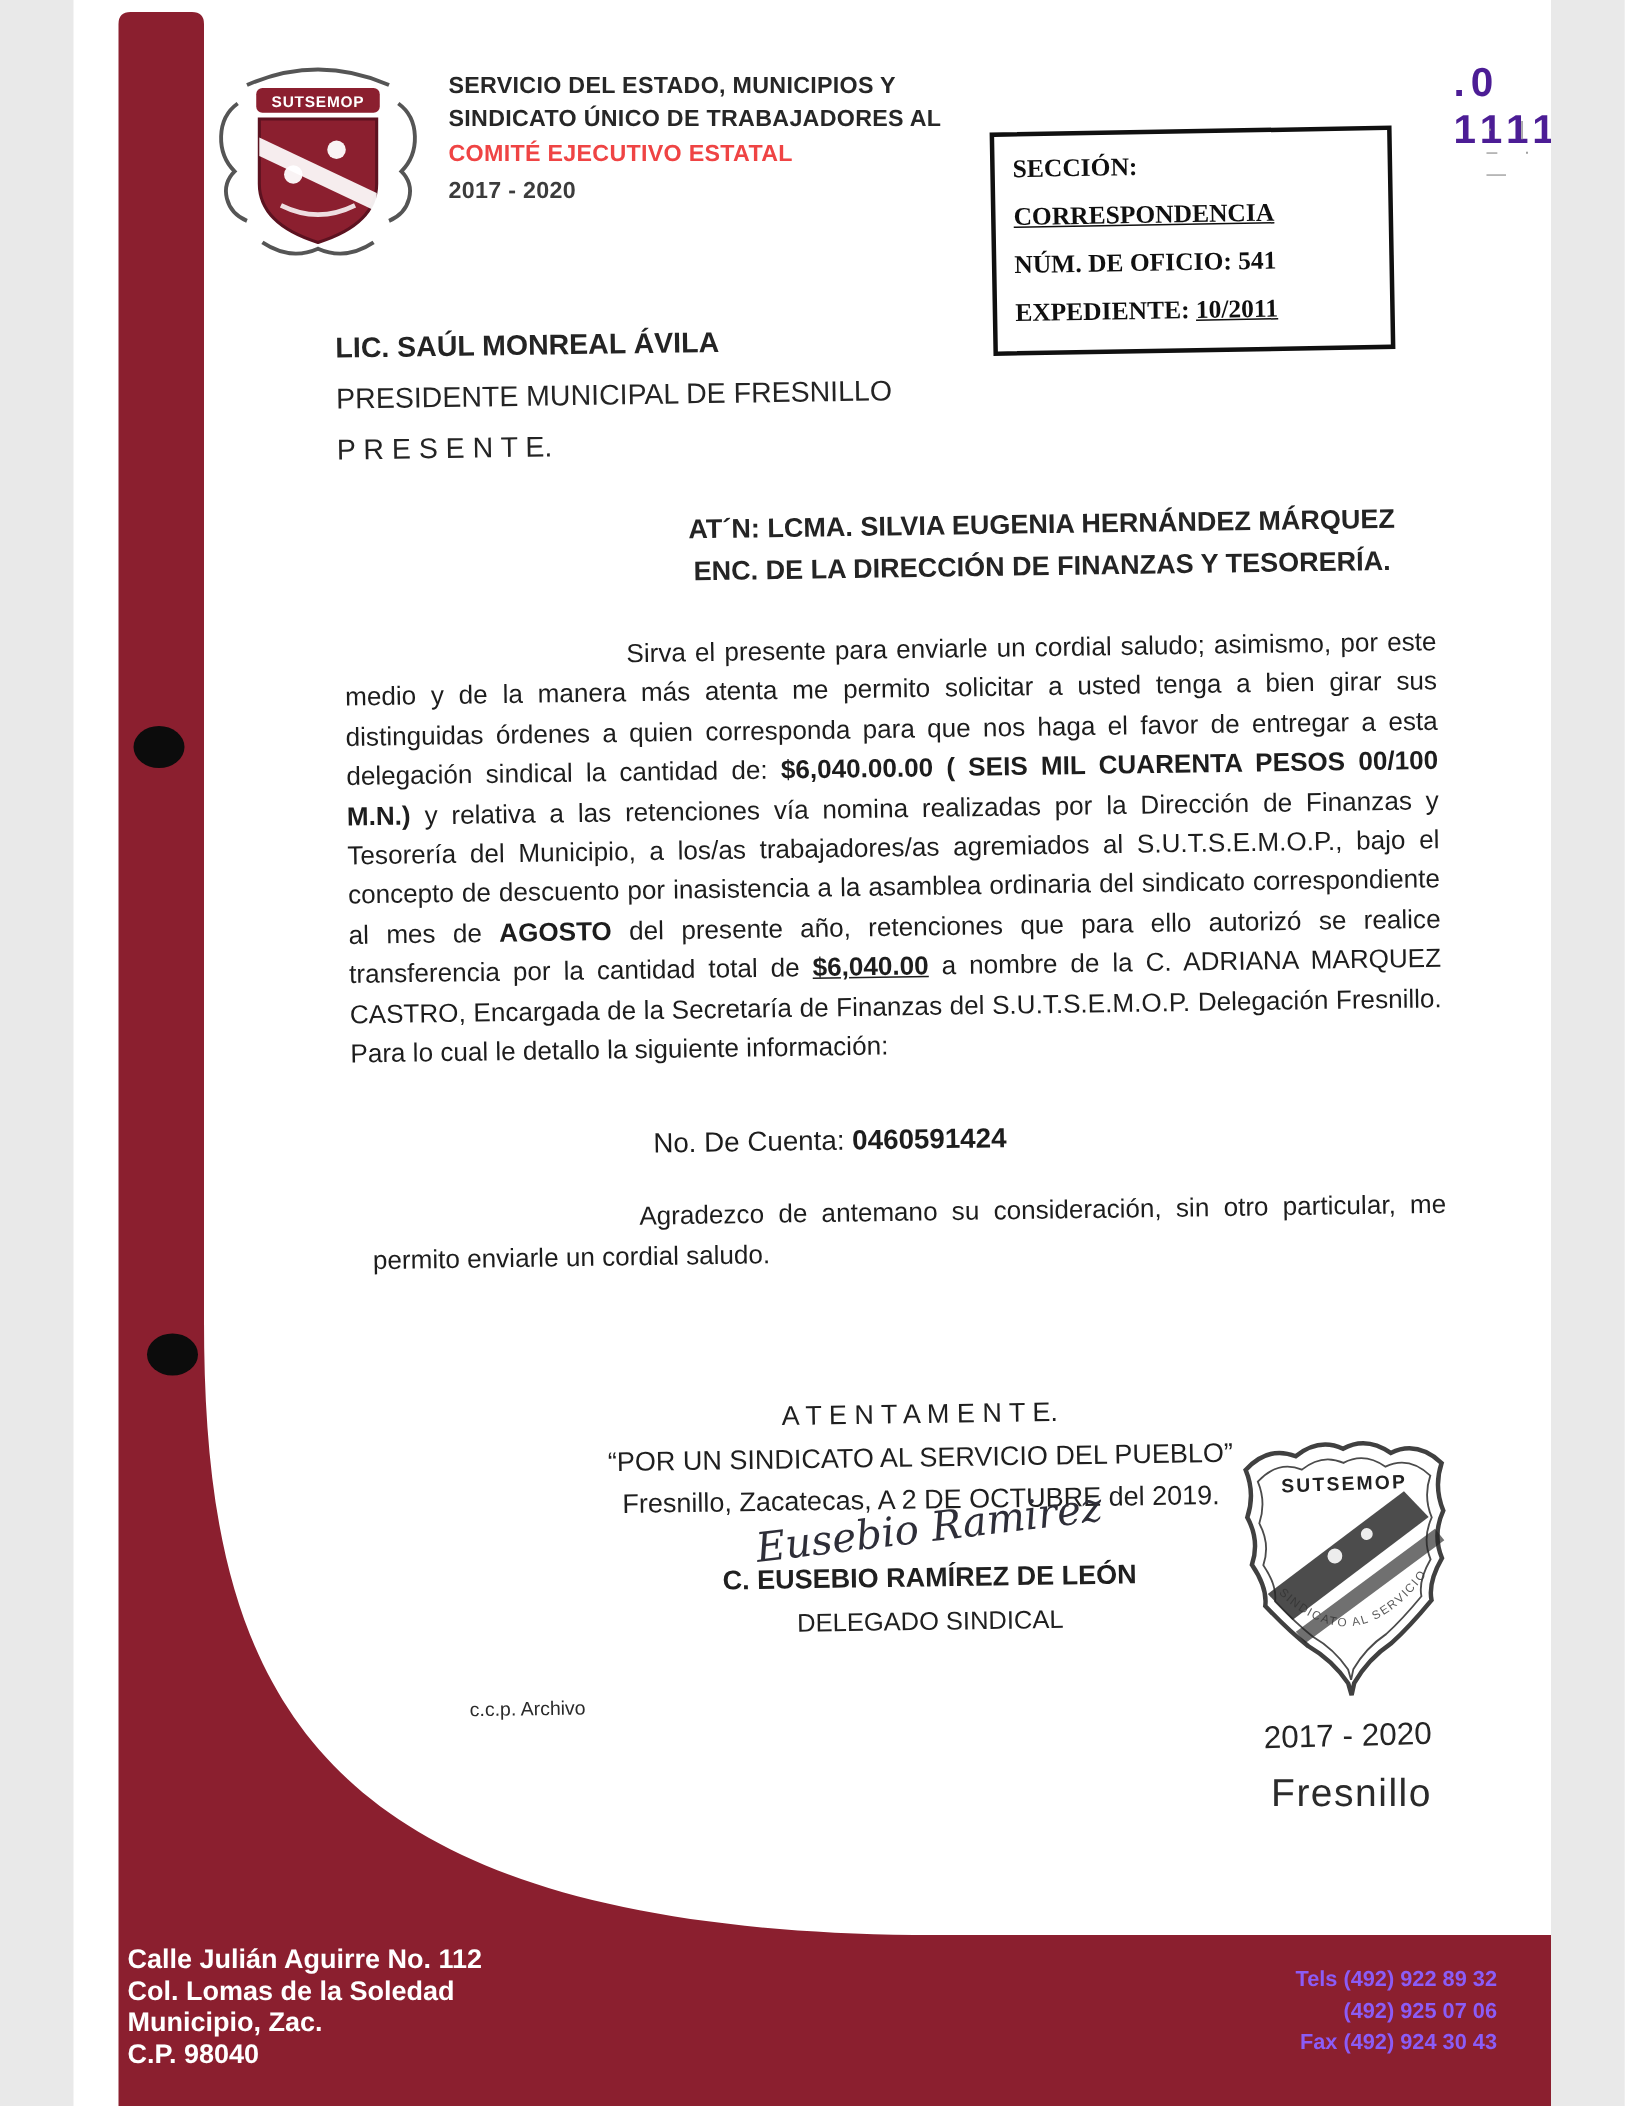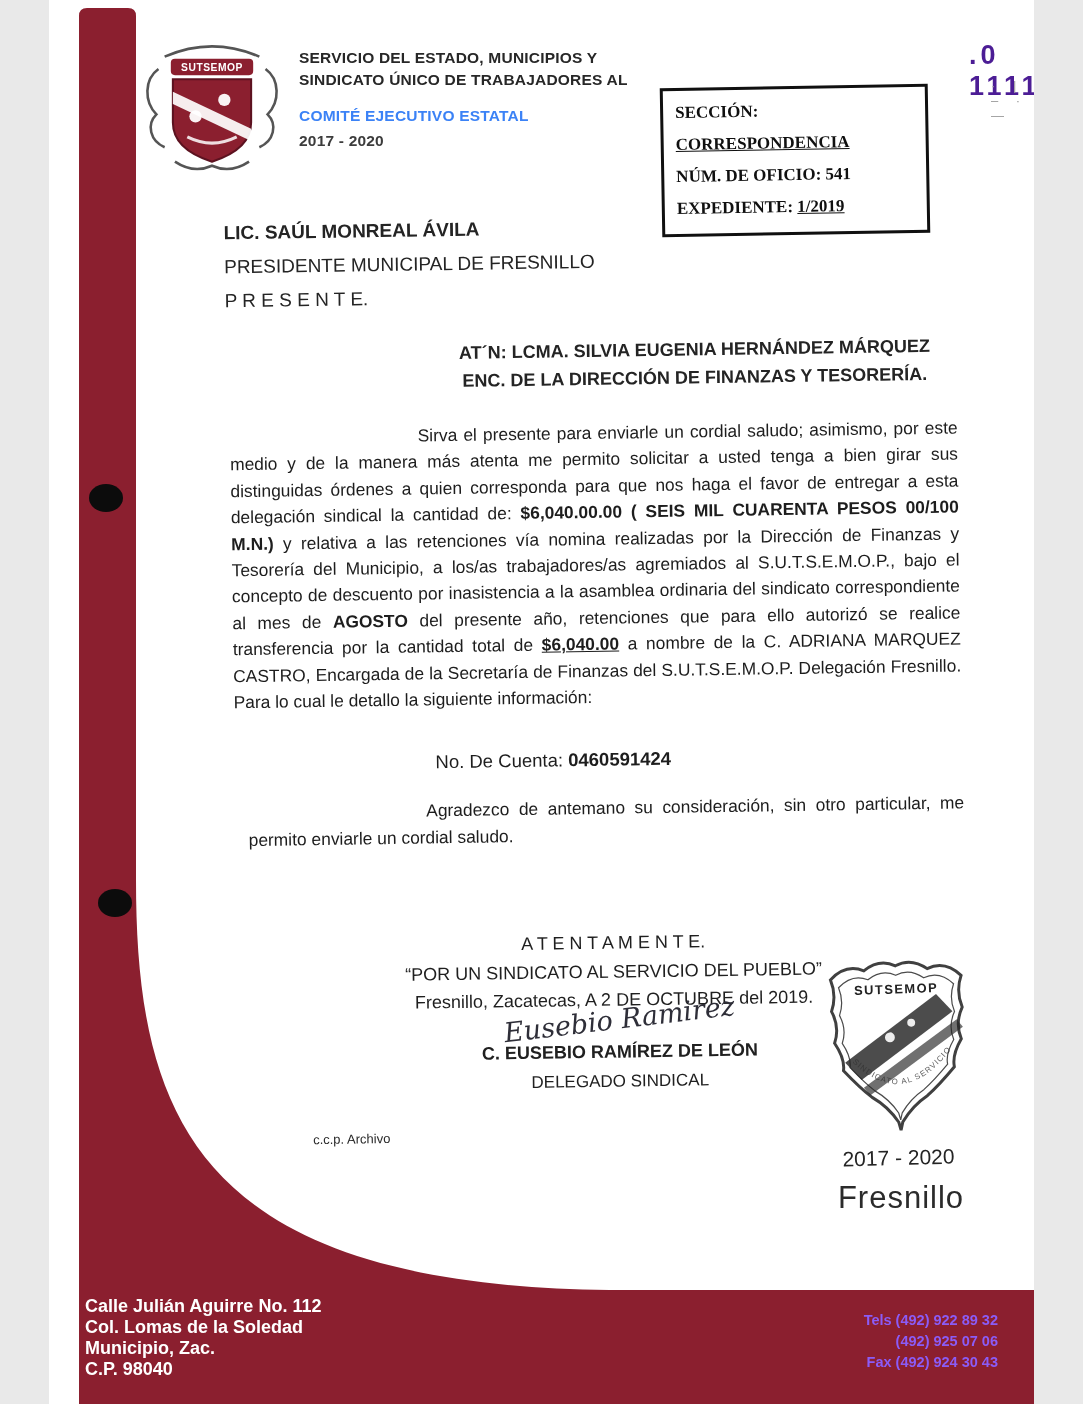--- a/index.html
+++ b/index.html
@@ -6,21 +6,21 @@
   html,body{background:#e9e9e9}
   .page{position:relative;width:985px;height:1404px;margin:0 auto;background:#ffffff;overflow:hidden;
         font-family:"Liberation Sans",sans-serif;color:#212121}
 
   .bgshape{position:absolute;left:0;top:0;z-index:1}
 
   .logo{position:absolute;left:90px;top:34px;width:146px;height:140px;z-index:2}
 
   .org{position:absolute;left:250px;top:47px;z-index:2;font-weight:bold;font-size:15.5px;
        line-height:22px;color:#272727;letter-spacing:.2px}
-  .org-committee{color:#3b82f6;margin-top:14px}
+  .org-committee{color:#ef4444;margin-top:1px}
   .org-period{margin-top:3px;color:#3c3c3c}
 
   .folio{position:absolute;left:920px;top:40px;z-index:2;font-size:27px;font-weight:bold;
          letter-spacing:4px;color:#4c1d95}
   .folio-marks{position:absolute;left:942px;top:78px;z-index:2;font-size:13px;letter-spacing:7px;color:#9a9a9a}
 
   .refbox{position:absolute;left:612px;top:86px;width:268px;z-index:2;border:3px solid #101010;
           padding:6px 12px 9px;transform:rotate(-1deg);font-family:"Liberation Serif",serif;
           font-weight:bold;font-size:17px;color:#101010;line-height:32px;background:rgba(255,255,255,.0)}
   .refbox .u{text-decoration:underline}
@@ -49,21 +49,21 @@
               color:#2e2e38;transform:rotate(-6deg)}
   .signer{left:330px;top:1037px;width:470px;text-align:center;font-size:18px;line-height:30px;color:#202020}
   .s-name{font-weight:bold}
   .s-title{font-size:17px}
   .ccp{left:257px;top:1128px;font-size:13px;color:#2a2a2a}
 
   .stamp{position:absolute;left:740px;top:938px;width:218px;height:208px;z-index:5;transform:rotate(-2deg)}
   .stamp-period{position:absolute;left:757px;top:1146px;width:185px;text-align:center;z-index:5;
                 font-size:21px;color:#252525;transform:rotate(-1.5deg)}
   .stamp-city{position:absolute;left:752px;top:1180px;width:200px;text-align:center;z-index:5;
-              font-size:31px;color:#2b2b2b;letter-spacing:1px}
+              font-size:26px;color:#2b2b2b;letter-spacing:1px}
 
   .footer-left{position:absolute;left:36px;top:1296px;z-index:3;color:#ffffff;font-weight:bold;
                font-size:18px;line-height:21px}
   .footer-right{position:absolute;right:36px;top:1310px;z-index:3;color:#8b5cf6;font-weight:bold;
                 font-size:14.5px;line-height:21px;text-align:right}
 </style>
 </head>
 <body>
 
 <div class="page">
@@ -104,21 +104,21 @@
     <div>
       <span>SECCIÓN:</span>
       <span class="u">CORRESPONDENCIA</span>
     </div>
     <div>
       <span>NÚM. DE OFICIO:</span>
       <span>541</span>
     </div>
     <div>
       <span>EXPEDIENTE:</span>
-      <span class="u">1/2019</span>
+      <span class="u">10/2011</span>
     </div>
   </div>
 
   <div class="content">
 
     <div class="recipient">
       <div class="r-name">LIC. SAÚL MONREAL ÁVILA</div>
       <div>PRESIDENTE MUNICIPAL DE FRESNILLO</div>
       <div>P R E S E N T E.</div>
     </div>

